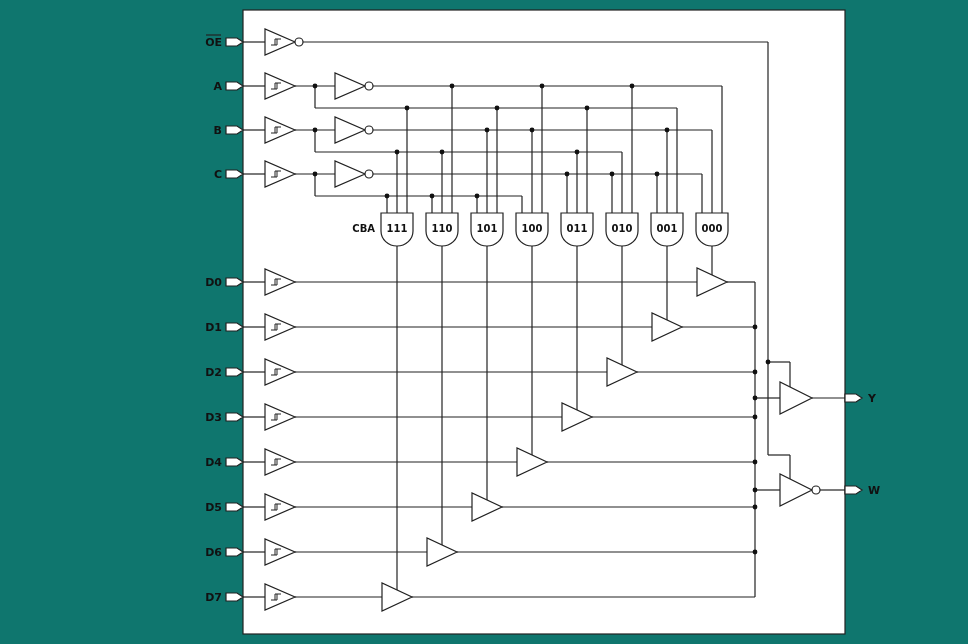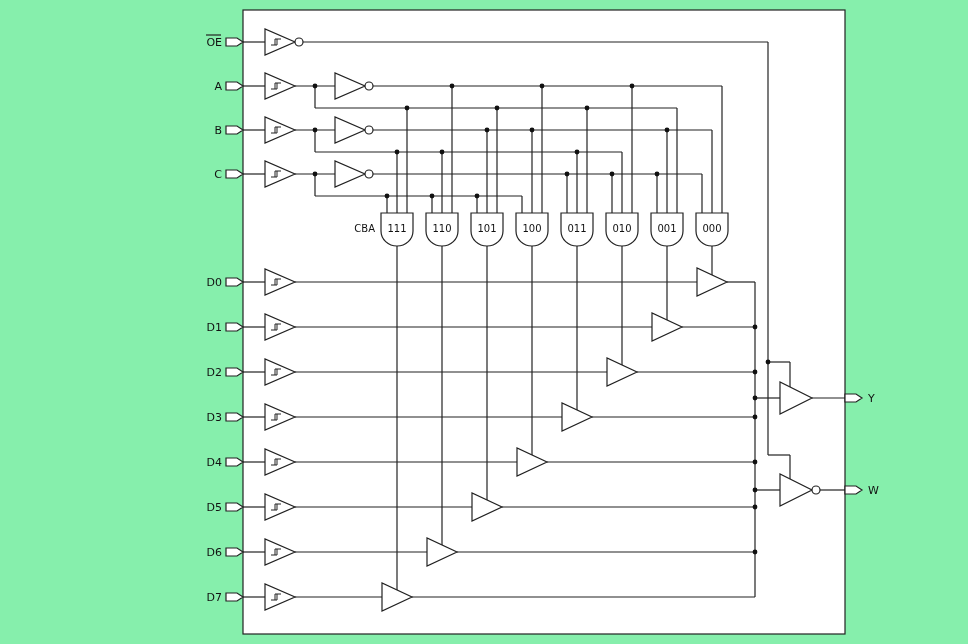--- a/index.html
+++ b/index.html
@@ -1,20 +1,21 @@
 <!DOCTYPE html>
 <html><head>
 <meta charset="utf-8">
 <style>
   html, body { margin: 0; padding: 0; background: #ffffff; }
   .stage {
     position: relative;
     width: 968px; height: 644px;
-    background: #86efac;
+    background: #0f766e;
     font-family: "DejaVu Sans", "Liberation Sans", sans-serif;
+    font-weight: bold;
   }
   svg { position: absolute; top: 0; left: 0; }
   .wire { stroke: #222222; stroke-width: 1.2; fill: none; }
   .shape { stroke: #222222; stroke-width: 1.2; fill: #ffffff; }
   .glyph { stroke: #222222; stroke-width: 1; fill: none; }
   .dot { fill: #111111; stroke: none; }
   .lbl { font-size: 11px; fill: #111111; }
   .lbl-sm { font-size: 10px; fill: #111111; }
   .end { text-anchor: end; }
   .mid { text-anchor: middle; }

